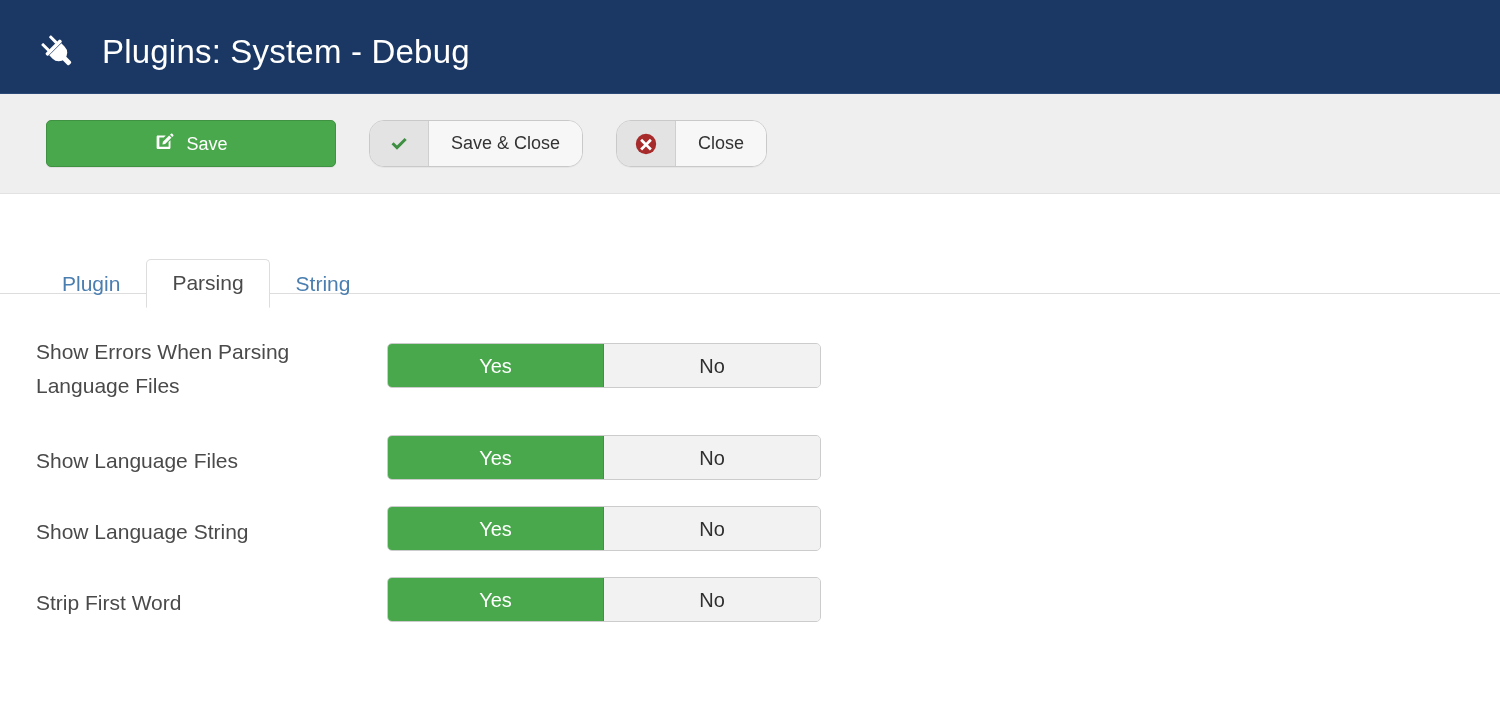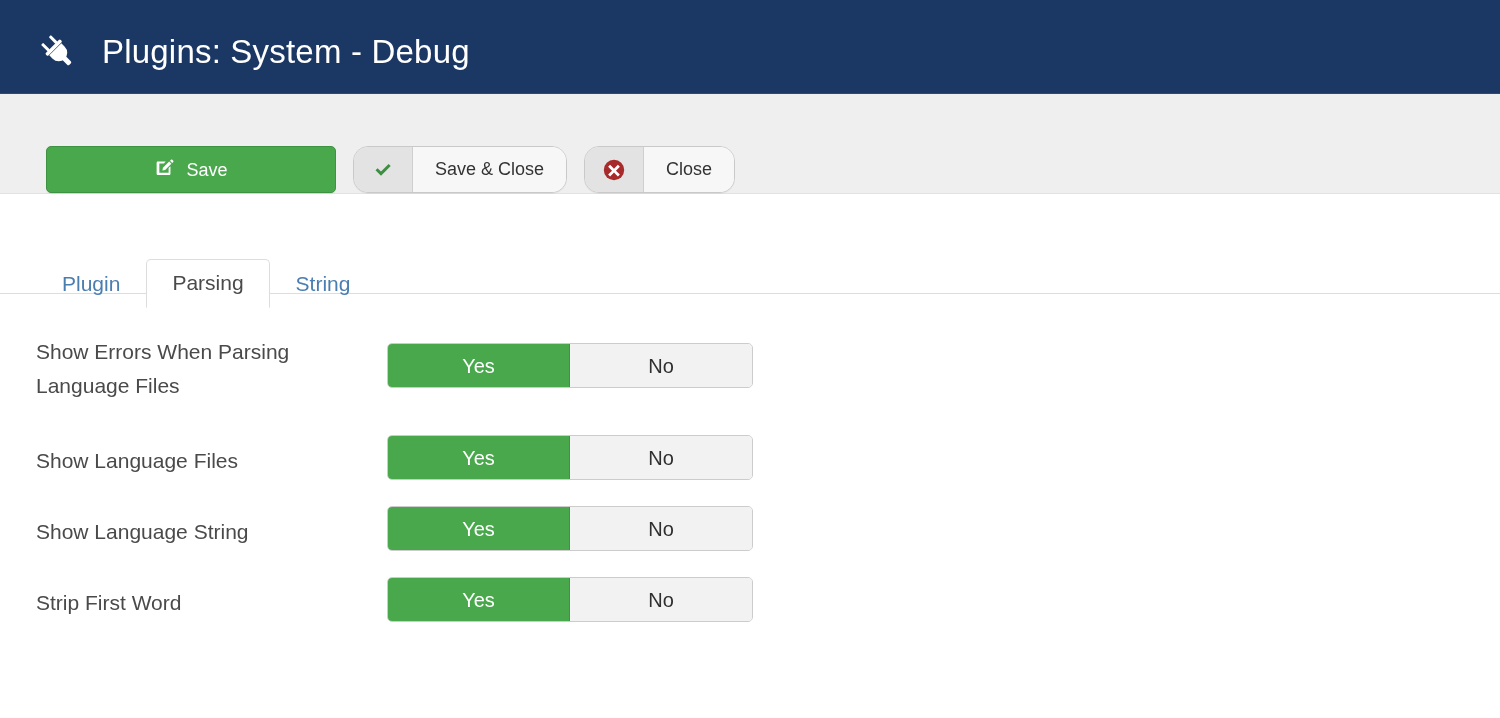--- a/index.html
+++ b/index.html
@@ -43,23 +43,24 @@
     line-height: 1;
     white-space: nowrap;
   }
 
   
   .toolbar {
     height: 100px;
     background: #efefef;
     border-bottom: 1px solid #e2e2e2;
     display: flex;
-    align-items: flex-end;
+    align-items: center;
     padding: 0 0 0 46px;
     box-sizing: border-box;
+    gap: 16px;
   }
   .btn-primary {
     height: 47px;
     min-width: 290px;
     background: #49a84c;
     border: 1px solid #3f9242;
     border-radius: 5px;
     color: #ffffff;
     font-size: 18px;
     display: flex;
@@ -156,21 +157,21 @@
     font-size: 21px;
     color: #4a4a4a;
     line-height: 1.62;
     padding-top: 7px;
     box-sizing: border-box;
     padding-right: 14px;
   }
 
   .toggle {
     display: flex;
-    width: 366px;
+    width: 434px;
     height: 45px;
     border: 1px solid #cccccc;
     border-radius: 5px;
     overflow: hidden;
     box-sizing: border-box;
     background: #f2f2f2;
     flex: 0 0 auto;
   }
   .toggle-opt {
     flex: 1 1 50%;

